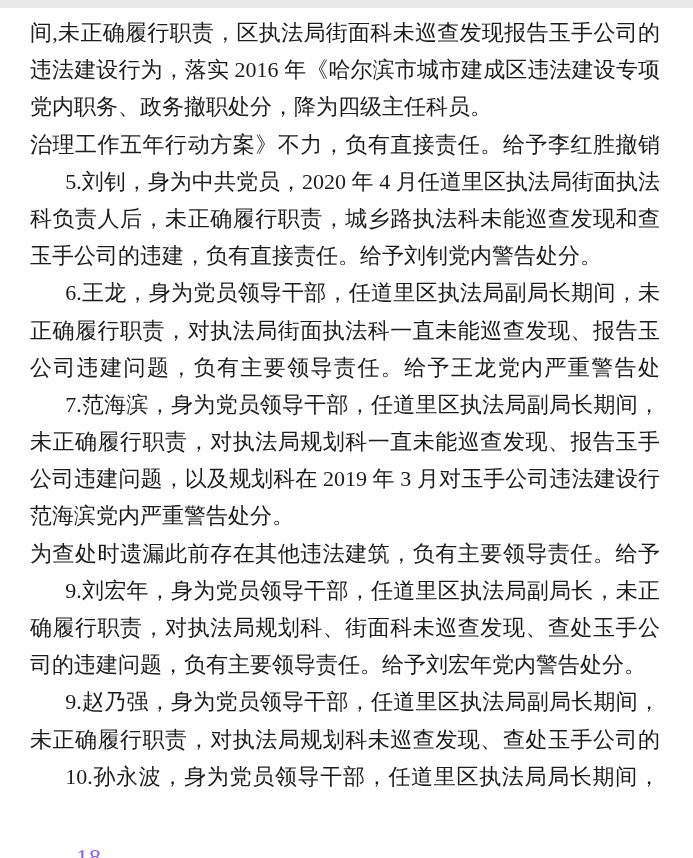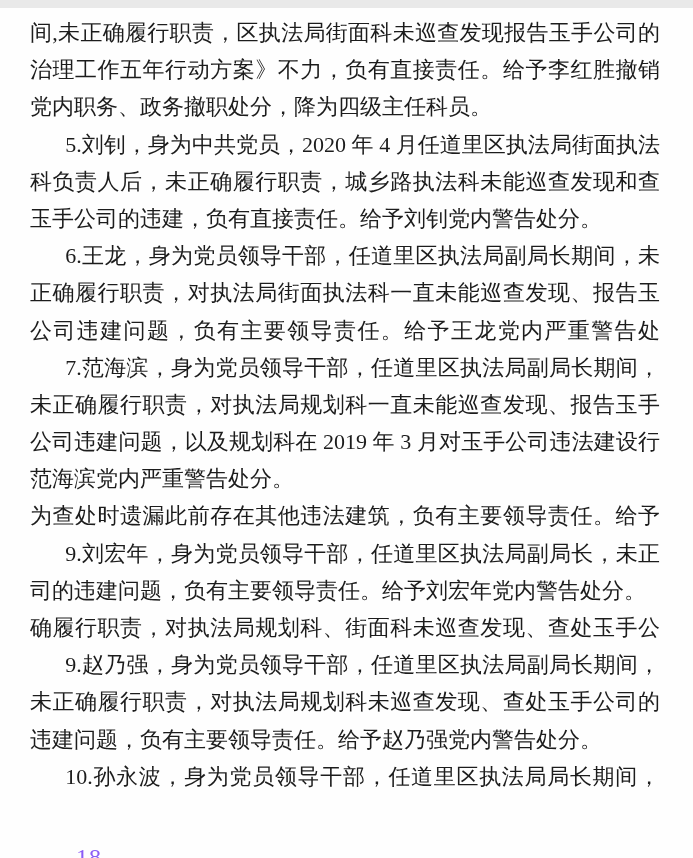--- a/index.html
+++ b/index.html
@@ -53,22 +53,23 @@
   }
 </style>
 </head>
 <body>
 
 <div class="page">
   <div class="text-area">
 
     <div class="para">
       <div class="line">间,未正确履行职责，区执法局街面科未巡查发现报告玉手公司的</div>
+      <div class="line">违法建设行为，落实 2016 年《哈尔滨市城市建成区违法建设专项</div>
+      <div class="line end">党内职务、政务撤职处分，降为四级主任科员。</div>
       <div class="line">治理工作五年行动方案》不力，负有直接责任。给予李红胜撤销</div>
-      <div class="line end">党内职务、政务撤职处分，降为四级主任科员。</div>
     </div>
 
     <div class="para">
       <div class="line indent">5.刘钊，身为中共党员，2020 年 4 月任道里区执法局街面执法</div>
       <div class="line">科负责人后，未正确履行职责，城乡路执法科未能巡查发现和查处</div>
       <div class="line end">玉手公司的违建，负有直接责任。给予刘钊党内警告处分。</div>
     </div>
 
     <div class="para">
       <div class="line indent">6.王龙，身为党员领导干部，任道里区执法局副局长期间，未</div>
@@ -79,28 +80,27 @@
     <div class="para">
       <div class="line indent">7.范海滨，身为党员领导干部，任道里区执法局副局长期间，</div>
       <div class="line">未正确履行职责，对执法局规划科一直未能巡查发现、报告玉手</div>
       <div class="line">公司违建问题，以及规划科在 2019 年 3 月对玉手公司违法建设行</div>
       <div class="line end">范海滨党内严重警告处分。</div>
       <div class="line">为查处时遗漏此前存在其他违法建筑，负有主要领导责任。给予</div>
     </div>
 
     <div class="para">
       <div class="line indent">9.刘宏年，身为党员领导干部，任道里区执法局副局长，未正</div>
+      <div class="line">确履行职责，对执法局规划科、街面科未巡查发现、查处玉手公</div>
       <div class="line end">司的违建问题，负有主要领导责任。给予刘宏年党内警告处分。</div>
-      <div class="line">确履行职责，对执法局规划科、街面科未巡查发现、查处玉手公</div>
     </div>
 
     <div class="para">
       <div class="line indent">9.赵乃强，身为党员领导干部，任道里区执法局副局长期间，</div>
       <div class="line">未正确履行职责，对执法局规划科未巡查发现、查处玉手公司的</div>
-      <div class="line end">违建问题，负有主要领导责任。给予赵乃强党内警告处分。</div>
     </div>
 
     <div class="para">
       <div class="line indent">10.孙永波，身为党员领导干部，任道里区执法局局长期间，</div>
     </div>
 
   </div>
 
   <div class="page-number">— 18 —</div>
   <div class="scan-edge-bottom"></div>

